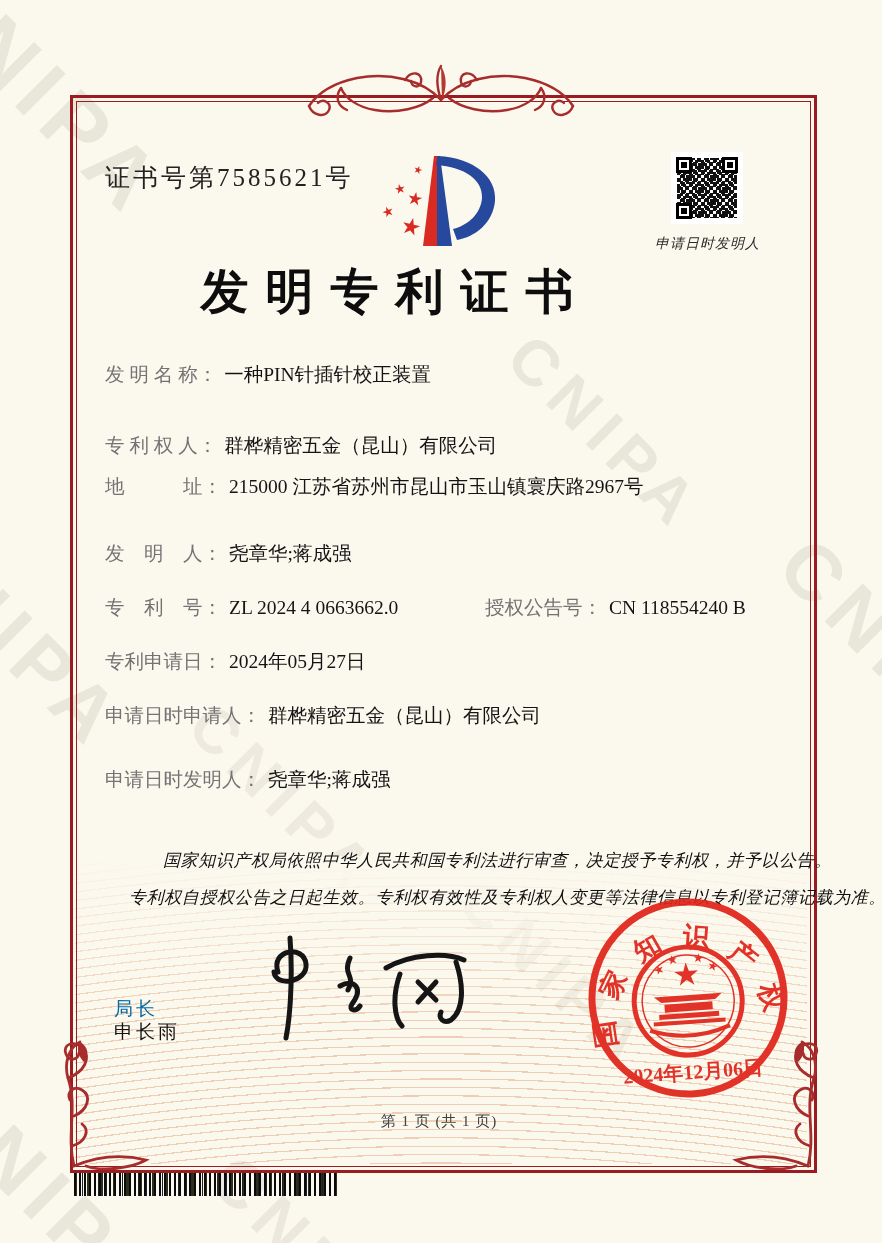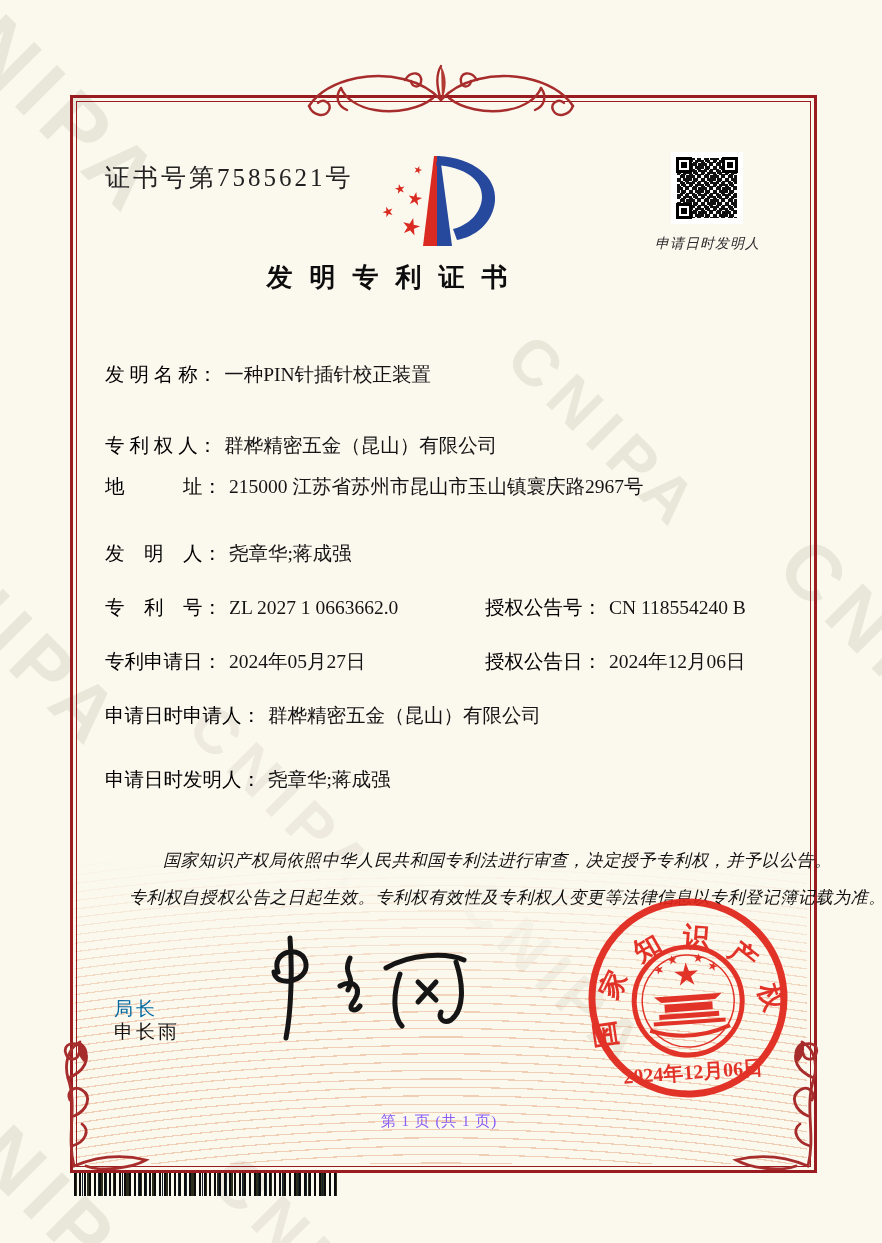--- a/index.html
+++ b/index.html
@@ -70,26 +70,26 @@
   .qr-eye span{
     position:absolute; left:2px; top:2px; width:6px; height:6px; background:#000; display:block;
   }
   .qr-eye.tl{left:5px; top:5px;} .qr-eye.tr{right:5px; top:5px;} .qr-eye.bl{left:5px; bottom:5px;}
   .qr-caption{
     position:absolute; left:650px; top:235px; width:115px; text-align:center; z-index:5;
     font-size:14px; letter-spacing:1px; color:#2a2a2a; font-style:italic;
   }
   .title{
     position:absolute; left:0; top:260px; width:774px; text-align:center; z-index:5;
-    font-size:26px; font-weight:bold; letter-spacing:17px; text-indent:17px; color:#0d0d0d;
+    font-size:48px; font-weight:bold; letter-spacing:17px; text-indent:17px; color:#0d0d0d;
   }
   
   .fields{position:absolute; left:105px; top:0; width:700px; z-index:5; font-size:19.5px;}
   .frow{position:absolute; left:0; white-space:nowrap;}
-  .frow .lbl{color:#000000;}
+  .frow .lbl{color:#737373;}
   .frow .val{margin-left:7px; color:#141414;}
   .r1{top:361px;} .r2{top:432px;} .r3{top:473px;} .r4{top:540px;}
   .r5{top:594px;} .r6{top:648px;} .r7{top:702px;} .r8{top:755px;margin-top:11px;}
   .col2{position:absolute; left:380px; top:0; white-space:nowrap;}
   .twocol{width:700px;}
   
   .statement{
     position:absolute; left:95px; top:842px; width:695px; z-index:5;
     font-size:17px; line-height:37px; font-style:italic; color:#101010; letter-spacing:0.6px;margin-left:34px;
   }
@@ -99,21 +99,21 @@
   .sig-title{position:absolute; left:114px; top:996px; z-index:5;
     font-family:"Liberation Sans", sans-serif; font-size:19px; letter-spacing:3px; color:#0369a1;}
   .sig-name{position:absolute; left:114px; top:1019px; z-index:5;
     font-family:Liberation Sans, sans-serif; font-size:19px; letter-spacing:3px; color:#111;}
   .autograph{position:absolute; left:248px; top:932px; z-index:6;}
   
   .seal{position:absolute; left:583px; top:893px; z-index:7; opacity:0.93; transform:rotate(-4deg);}
   
   .page-no{
     position:absolute; left:0; top:1112px; width:878px; text-align:center; z-index:5;
-    font-size:15px; color:#8b5cf6; letter-spacing:1px;
+    font-size:15px; color:#404040; letter-spacing:1px;
   }
   .barcode{
     position:absolute; left:74px; top:1173px; width:263px; height:23px; z-index:5;
     background-image:
       repeating-linear-gradient(90deg,#0a0a0a 0 2px, rgba(0,0,0,0) 2px 5px),
       repeating-linear-gradient(90deg,#14232c 0 1px, rgba(0,0,0,0) 1px 8px),
       repeating-linear-gradient(90deg,#2e2e1c 0 3px, rgba(0,0,0,0) 3px 13px);
   }
 </style>
 </head>
@@ -222,32 +222,29 @@
       <span class="lbl">专 利 权 人：</span><span class="val">群桦精密五金（昆山）有限公司</span>
     </div>
     <div class="frow r3">
       <span class="lbl">地　　　址：</span><span class="val">215000 江苏省苏州市昆山市玉山镇寰庆路2967号</span>
     </div>
     <div class="frow r4">
       <span class="lbl">发　明　人：</span><span class="val">尧章华;蒋成强</span>
     </div>
     <div class="frow r5 twocol">
       <span>
-        <span class="lbl">专　利　号：</span><span class="val">ZL 2027 1 0663662.0</span>
+        <span class="lbl">专　利　号：</span><span class="val">ZL 2024 4 0663662.0</span>
       </span>
       <span class="col2">
         <span class="lbl">授权公告号：</span><span class="val">CN 118554240 B</span>
       </span>
     </div>
     <div class="frow r6 twocol">
       <span>
         <span class="lbl">专利申请日：</span><span class="val">2024年05月27日</span>
-      </span>
-      <span class="col2">
-        <span class="lbl">授权公告日：</span><span class="val">2024年12月06日</span>
       </span>
     </div>
     <div class="frow r7">
       <span class="lbl">申请日时申请人：</span><span class="val">群桦精密五金（昆山）有限公司</span>
     </div>
     <div class="frow r8">
       <span class="lbl">申请日时发明人：</span><span class="val">尧章华;蒋成强</span>
     </div>
   </div>
 

